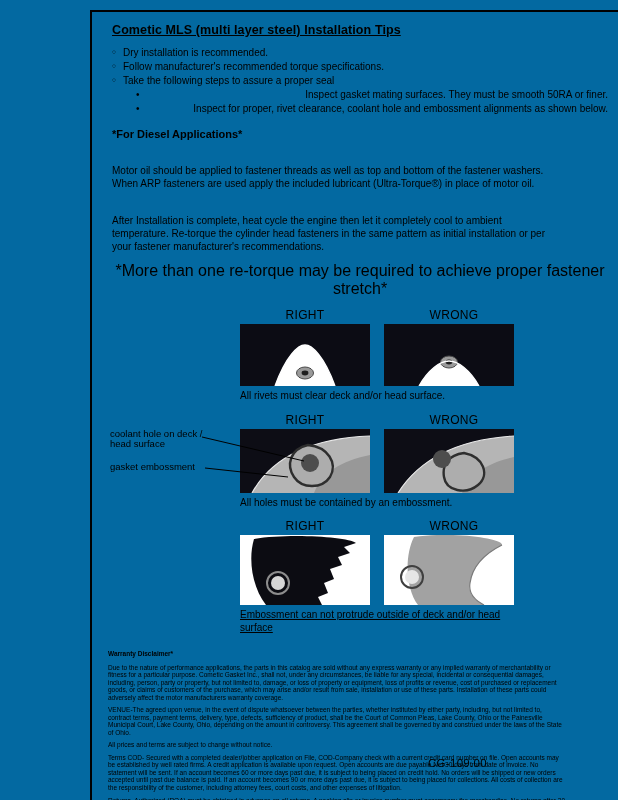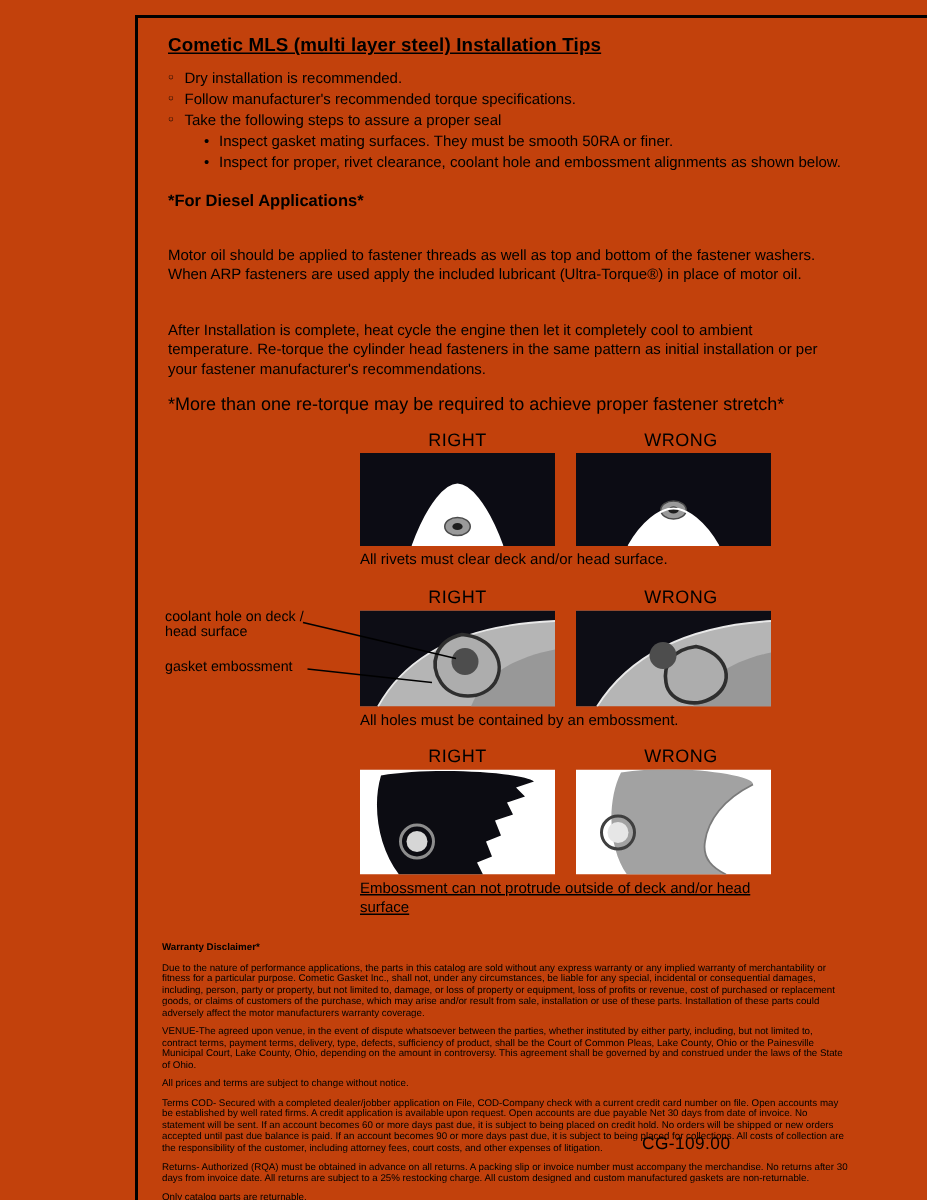--- a/index.html
+++ b/index.html
@@ -2,39 +2,39 @@
 <html><head>
 <meta charset="utf-8">
 <style>
   * { margin:0; padding:0; box-sizing:border-box; }
   html,body { background:#ffffff; }
   body {
     width:618px; height:800px;
     font-family:"Liberation Sans", sans-serif;
     color:#000;
   }
-  .page { position:relative; width:618px; height:800px; background:#c2410c; overflow:hidden; }
+  .page { position:relative; width:618px; height:800px; background:#0369a1; overflow:hidden; }
   .frame {
     position:absolute; left:90px; top:10px; right:0; bottom:0;
     border-left:2px solid #000; border-top:2px solid #000;
     padding:11px 10px 0 20px;
   }
   .doc-title {
     font-size:12.5px; font-weight:bold; text-decoration:underline;
     margin-bottom:9px; letter-spacing:0.1px;
   }
   ul.tips { list-style:none; font-size:10px; line-height:1.3; }
   ul.tips > li { position:relative; padding-left:11px; margin-bottom:1px; }
   ul.tips > li::before { content:"○"; position:absolute; left:0; top:2px; font-size:6.5px; }
   ul.subtips { list-style:none; margin-left:13px; margin-top:1px; }
-  ul.subtips > li { position:relative; padding-left:10px; margin-bottom:1px; }
+  ul.subtips > li { position:relative; padding-left:10px; margin-bottom:1px;text-align:right; }
   ul.subtips > li::before { content:"•"; position:absolute; left:0; top:0; font-size:10px; }
   .diesel-heading { font-weight:bold; font-size:11px; margin-top:13px; }
   .body-par { font-size:10px; line-height:1.3; margin-top:24px; width:436px; }
-  .note { font-size:12px; margin-top:9px; }
+  .note { font-size:16px; margin-top:9px;text-align:center; }
 
   .diagrams { margin-top:10px; margin-left:128px; width:312px; }
   .dg-row { margin-top:10px; position:relative; }
   .dg-row.first { margin-top:0; }
   .dg-headers { display:flex; gap:19px; }
   .dg-headers span { width:130px; text-align:center; font-size:12px; letter-spacing:0.3px; }
   .dg-panels { display:flex; gap:14px; margin-top:2px; }
   .dg-panel { width:130px; line-height:0; }
   .dg-caption { margin-top:4px; font-size:10px; line-height:1.25; }
   .dg-caption.narrow { width:268px;text-decoration:underline; }

